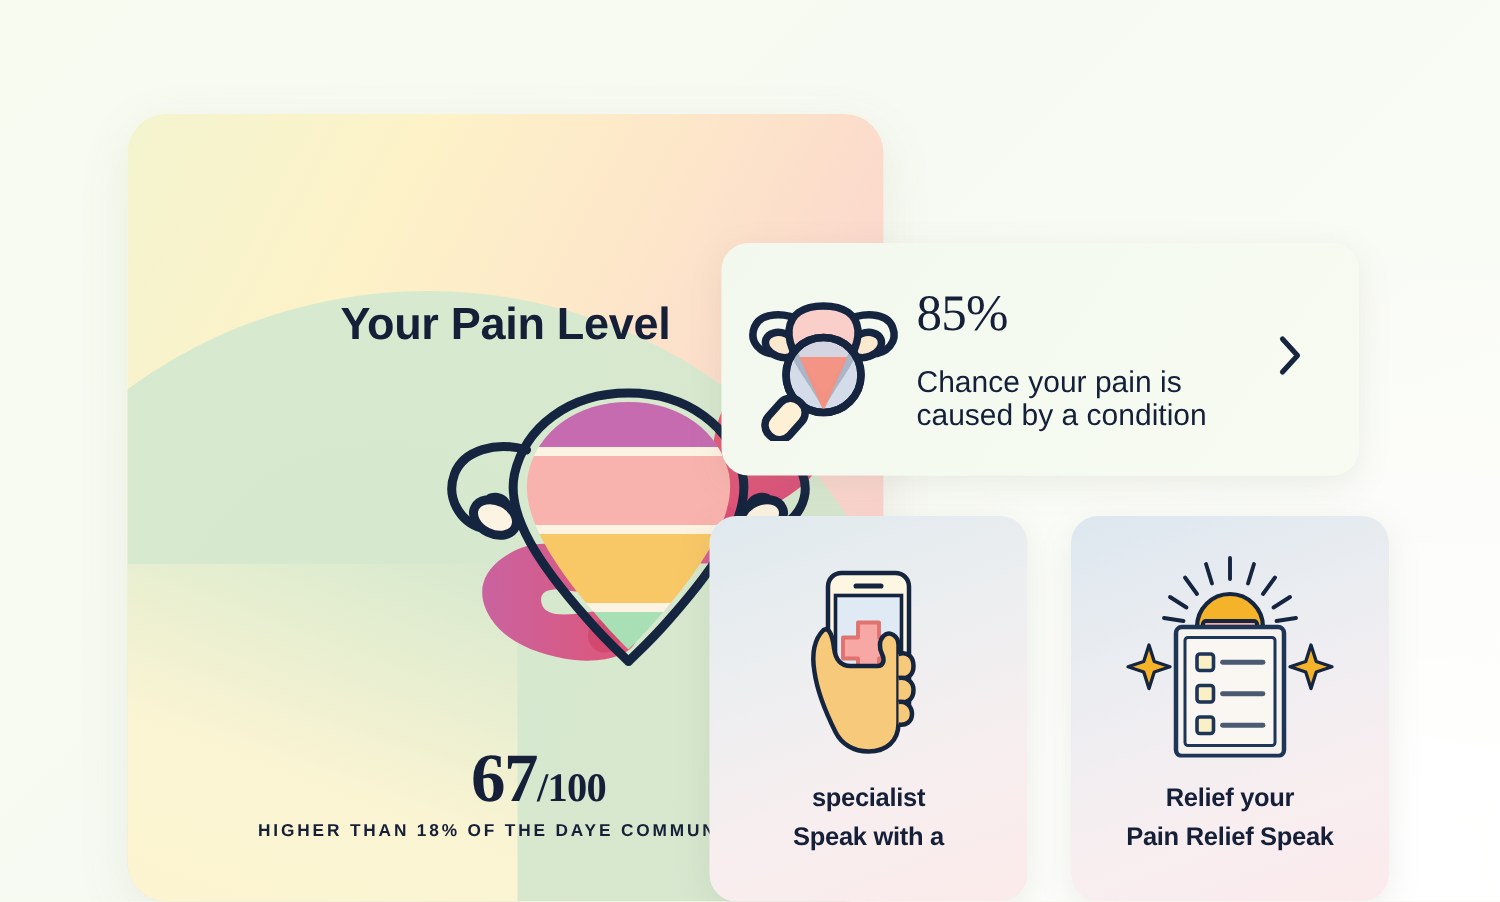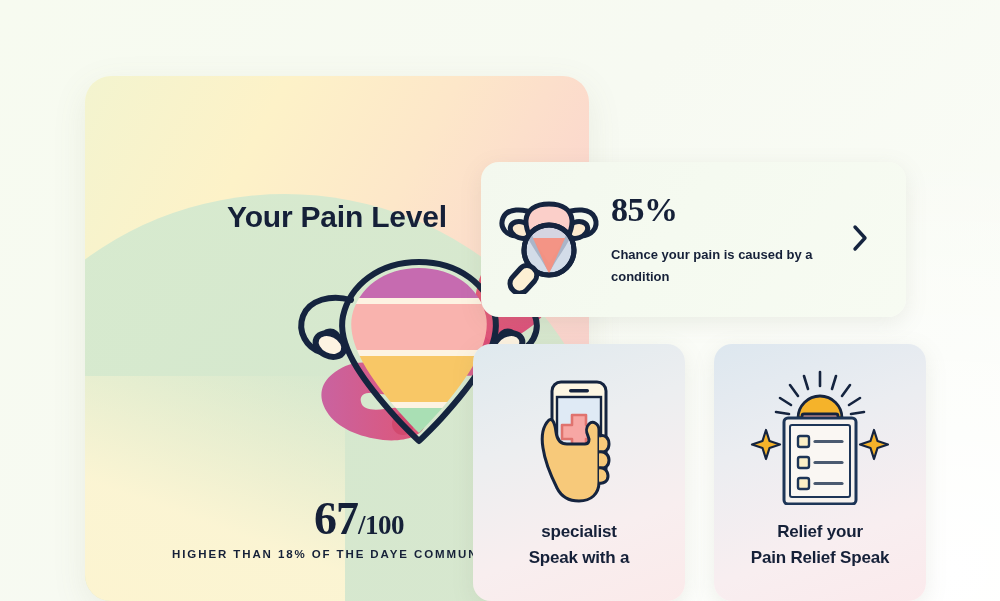--- a/index.html
+++ b/index.html
@@ -127,32 +127,32 @@
   }
   .pct-icon {
     width: 112px;
     height: 108px;
     margin-left: 12px;
     flex: none;
   }
   .pct-text { margin-left: 6px; }
   .pct-value {
     font-size: 34px;
-    font-weight: 700;
+    font-weight: 400;
     color: #152038;
     letter-spacing: -0.5px;
     font-family: "Liberation Serif", serif;
     line-height: 1.1;
   }
   .pct-desc {
     margin-top: 16px;
-    font-size: 13px;
+    font-size: 20px;
     line-height: 22px;
     color: #152038;
-    font-weight: 700;
+    font-weight: 400;
   }
   .pct-chevron {
     margin-left: auto;
     margin-right: 36px;
     flex: none;
   }
 
   
   .action-card {
     position: absolute;

